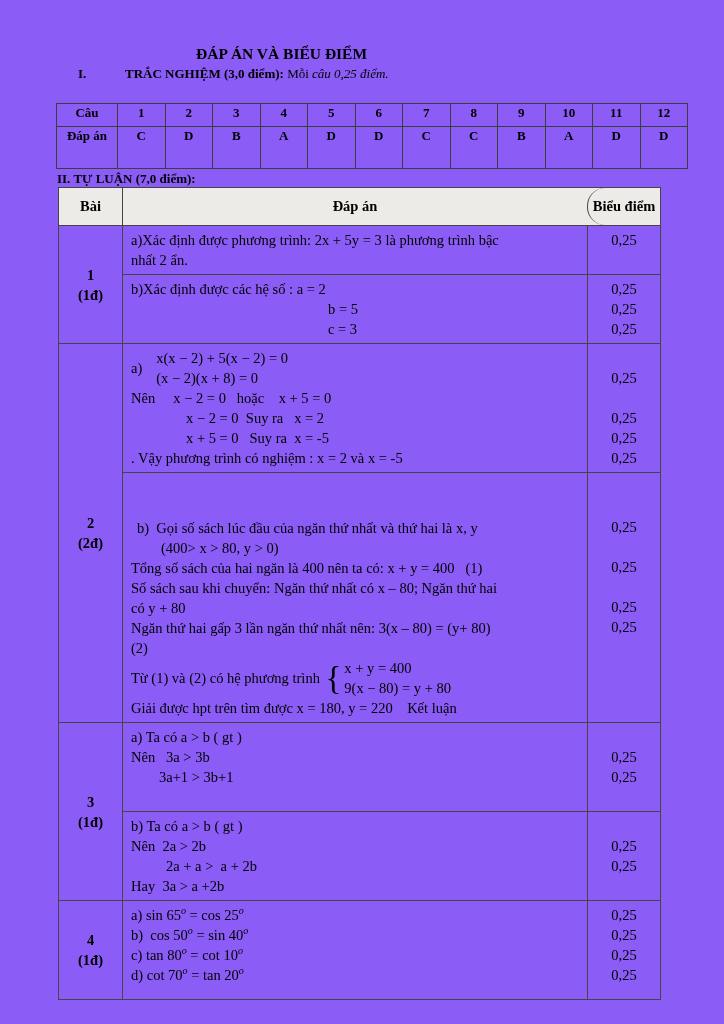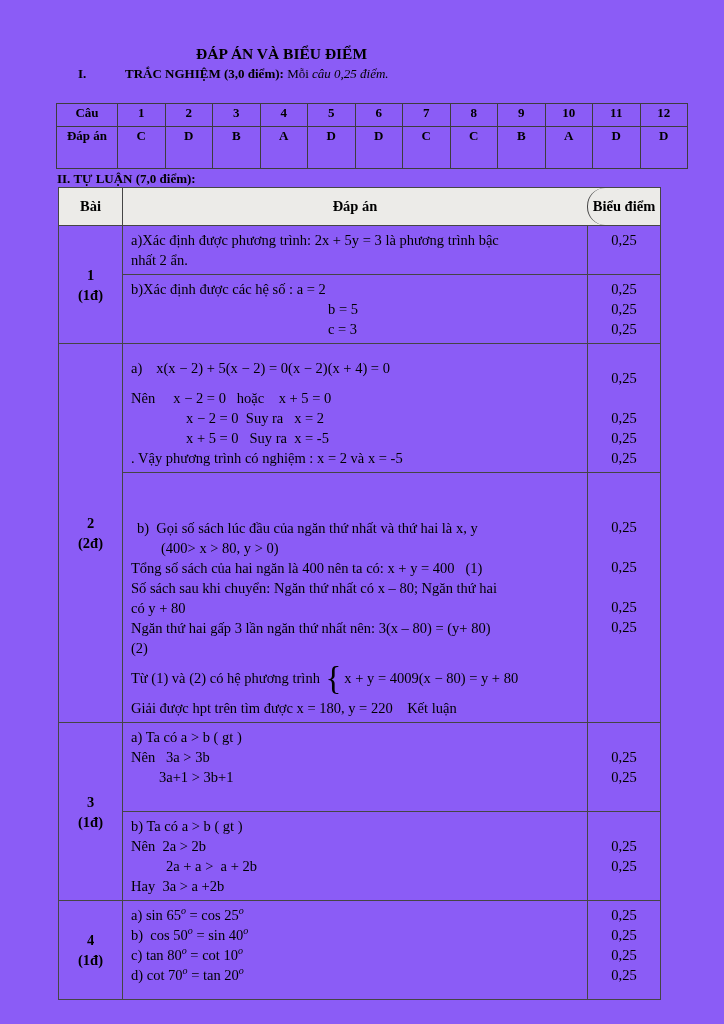--- a/index.html
+++ b/index.html
@@ -38,21 +38,21 @@
   .block{display:flex;border-top:1.4px solid #454545;flex:1;}
   .block:first-child{border-top:none;}
   .block-lines{flex:1;padding:4px 4px 4px 8px;min-width:0;}
   .block-scores{width:73px;flex:none;box-sizing:border-box;border-left:1.4px solid #454545;
                 padding:4px 0;text-align:center;}
   .line{min-height:20px;line-height:20px;white-space:pre;}
   .score-line{height:20px;line-height:20px;}
   .mline{height:40px;display:flex;align-items:center;white-space:pre;}
   .mline .pfx{margin-right:14px;}
   .sys-brace{font-size:33px;font-weight:400;line-height:40px;margin:0 3px 0 2px;}
-  .eq-col{display:flex;flex-direction:row;}
+  .eq-col{display:flex;flex-direction:column;}
   .eq-col .eq{height:20px;line-height:20px;}
   sup.deg{font-style:italic;font-size:10px;line-height:0;}
   .pad-extra{padding-bottom:14px;}
 </style>
 </head>
 <body>
 
 <div class="page">
 
   <div class="doc-title">ĐÁP ÁN VÀ BIỂU ĐIỂM</div>
@@ -136,21 +136,21 @@
           </div>
         </div>
         <div class="erow">
           <div class="col-bai bai-cell">
             <div>2</div>
             <div>(2đ)</div>
           </div>
           <div class="row-right">
             <div class="block">
               <div class="block-lines">
-                <div class="mline"><span class="pfx">a)</span><span class="eq-col"><span class="eq">x(x − 2) + 5(x − 2) = 0</span><span class="eq">(x − 2)(x + 4) = 0</span></span></div>
+                <div class="mline"><span class="pfx">a)</span><span class="eq-col"><span class="eq">x(x − 2) + 5(x − 2) = 0</span><span class="eq">(x − 2)(x + 8) = 0</span></span></div>
                 <div class="line">Nên     x − 2 = 0   hoặc    x + 5 = 0</div>
                 <div class="line" style="padding-left: 55px;">x − 2 = 0  Suy ra   x = 2</div>
                 <div class="line" style="padding-left: 55px;">x + 5 = 0   Suy ra  x = -5</div>
                 <div class="line">. Vậy phương trình có nghiệm : x = 2 và x = -5</div>
               </div>
               <div class="block-scores">
                 <div class="score-line"></div>
                 <div class="score-line">0,25</div>
                 <div class="score-line"></div>
                 <div class="score-line">0,25</div>

